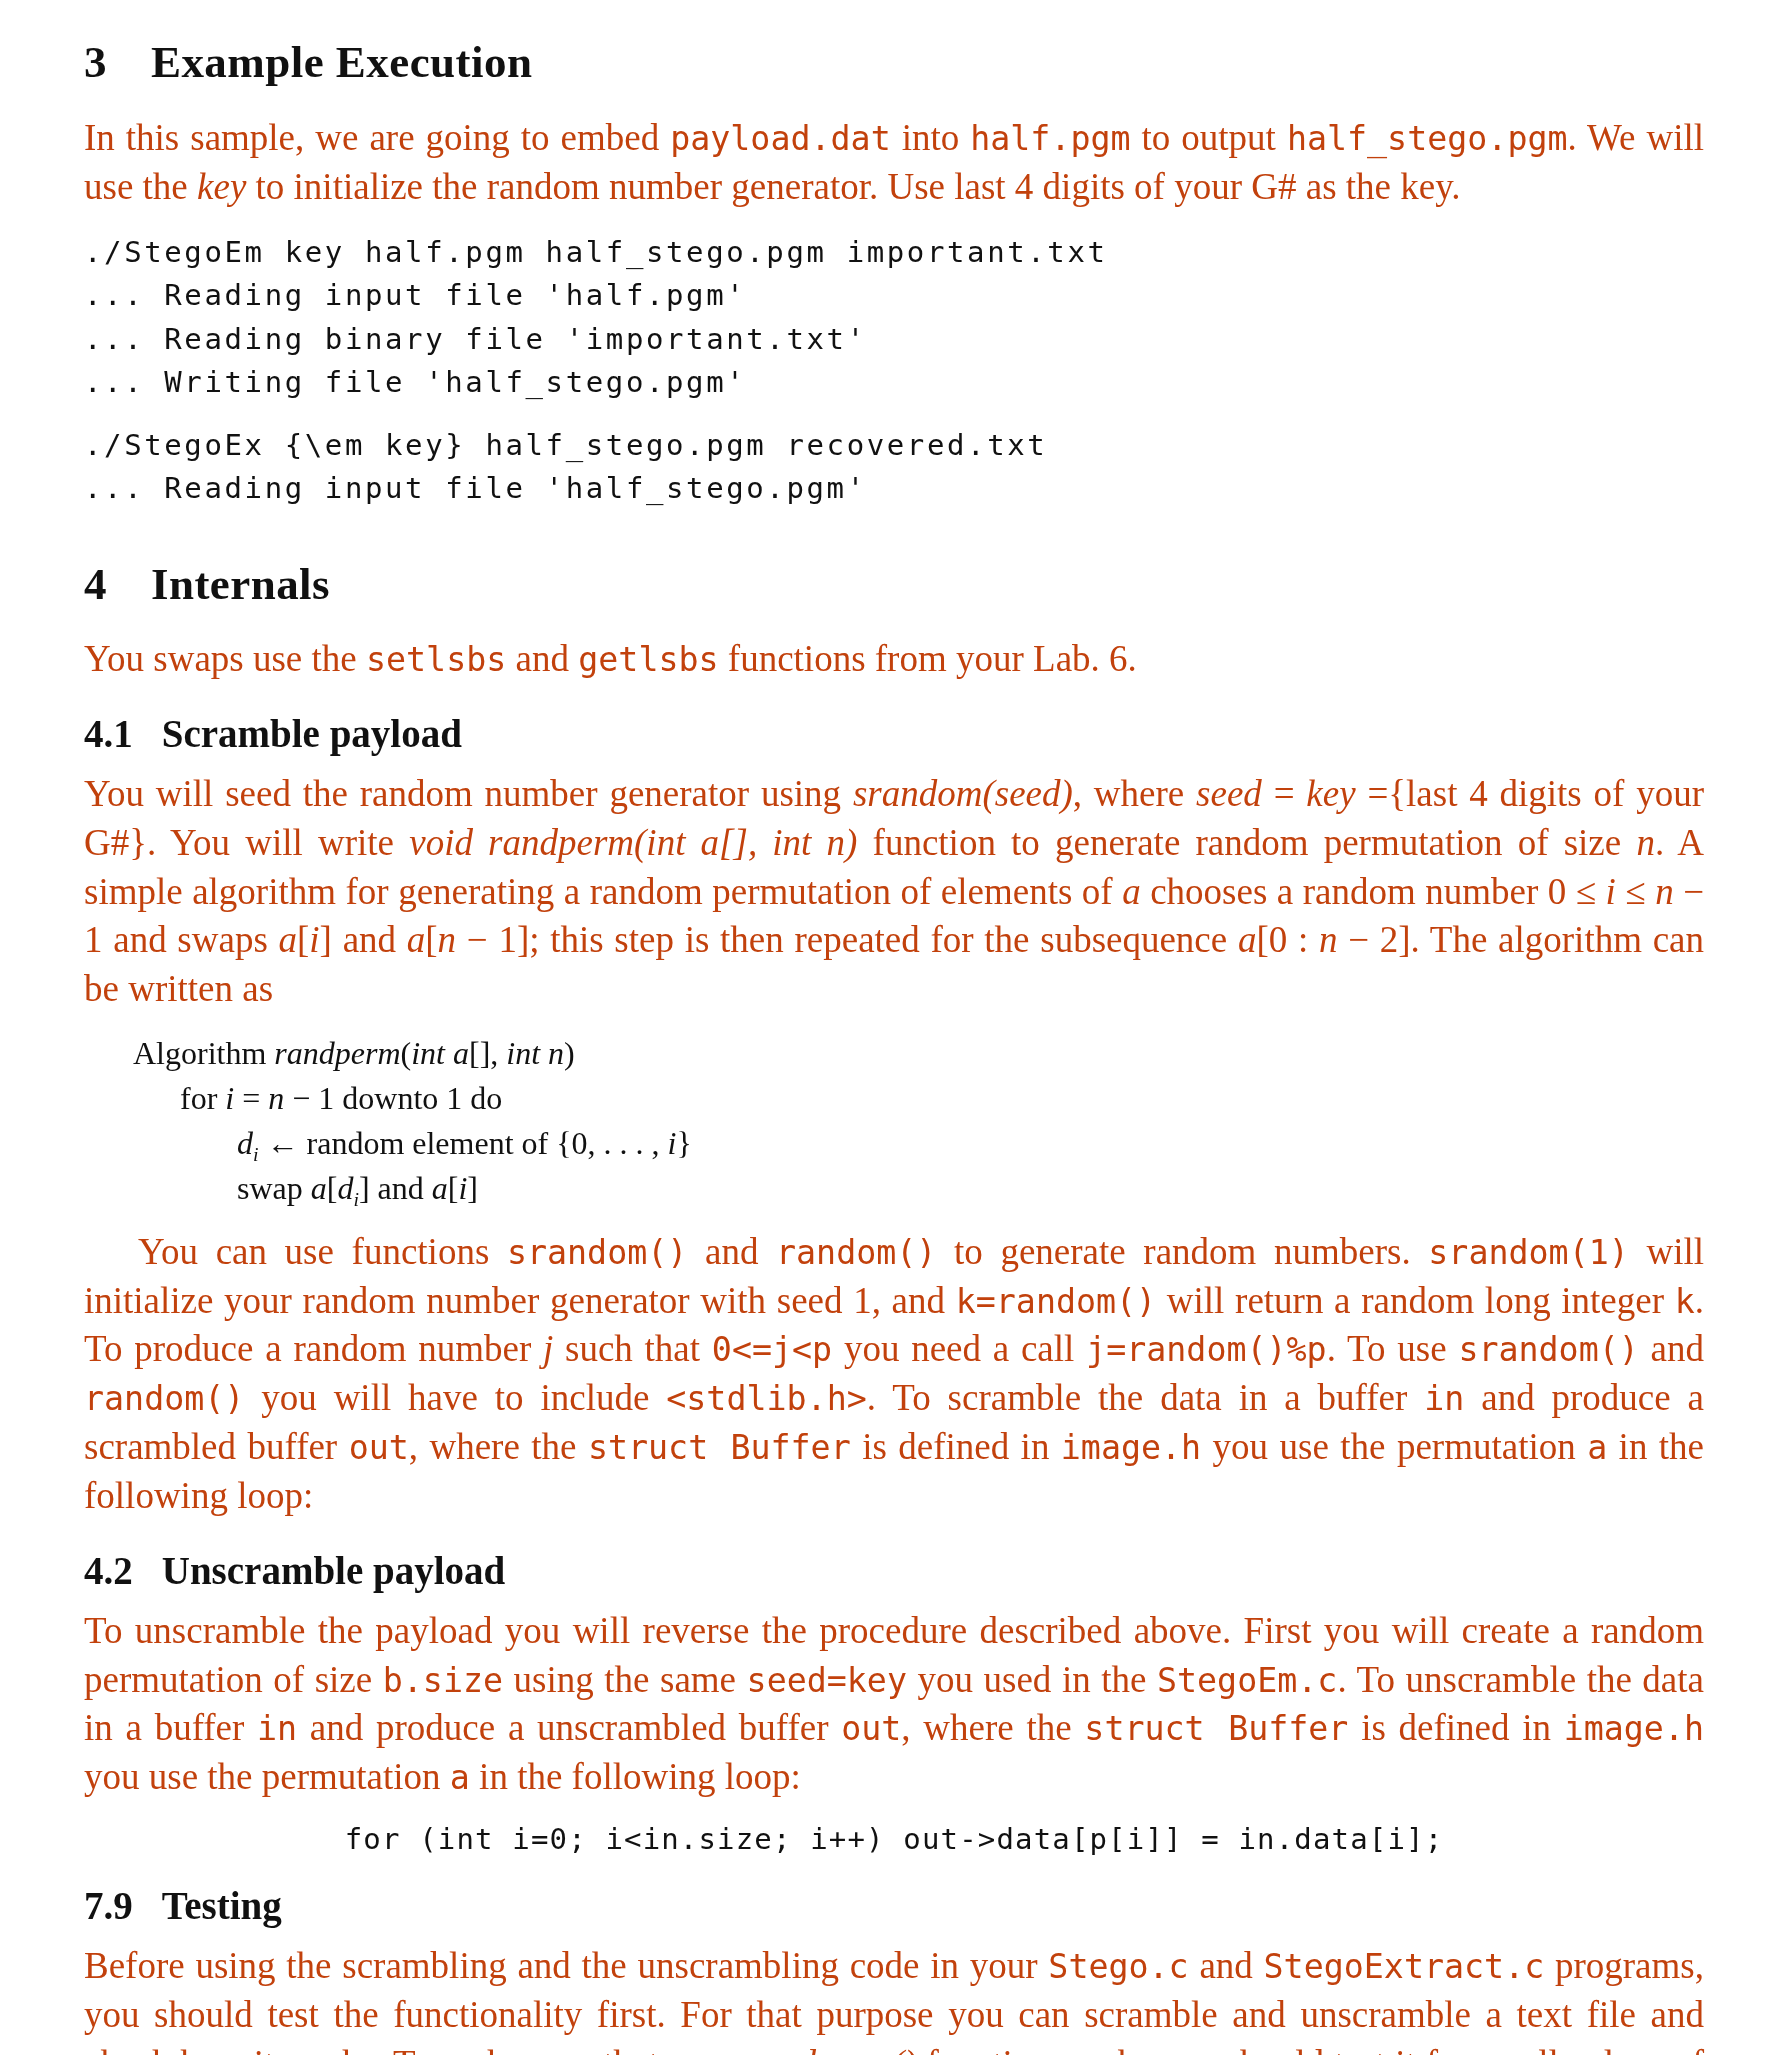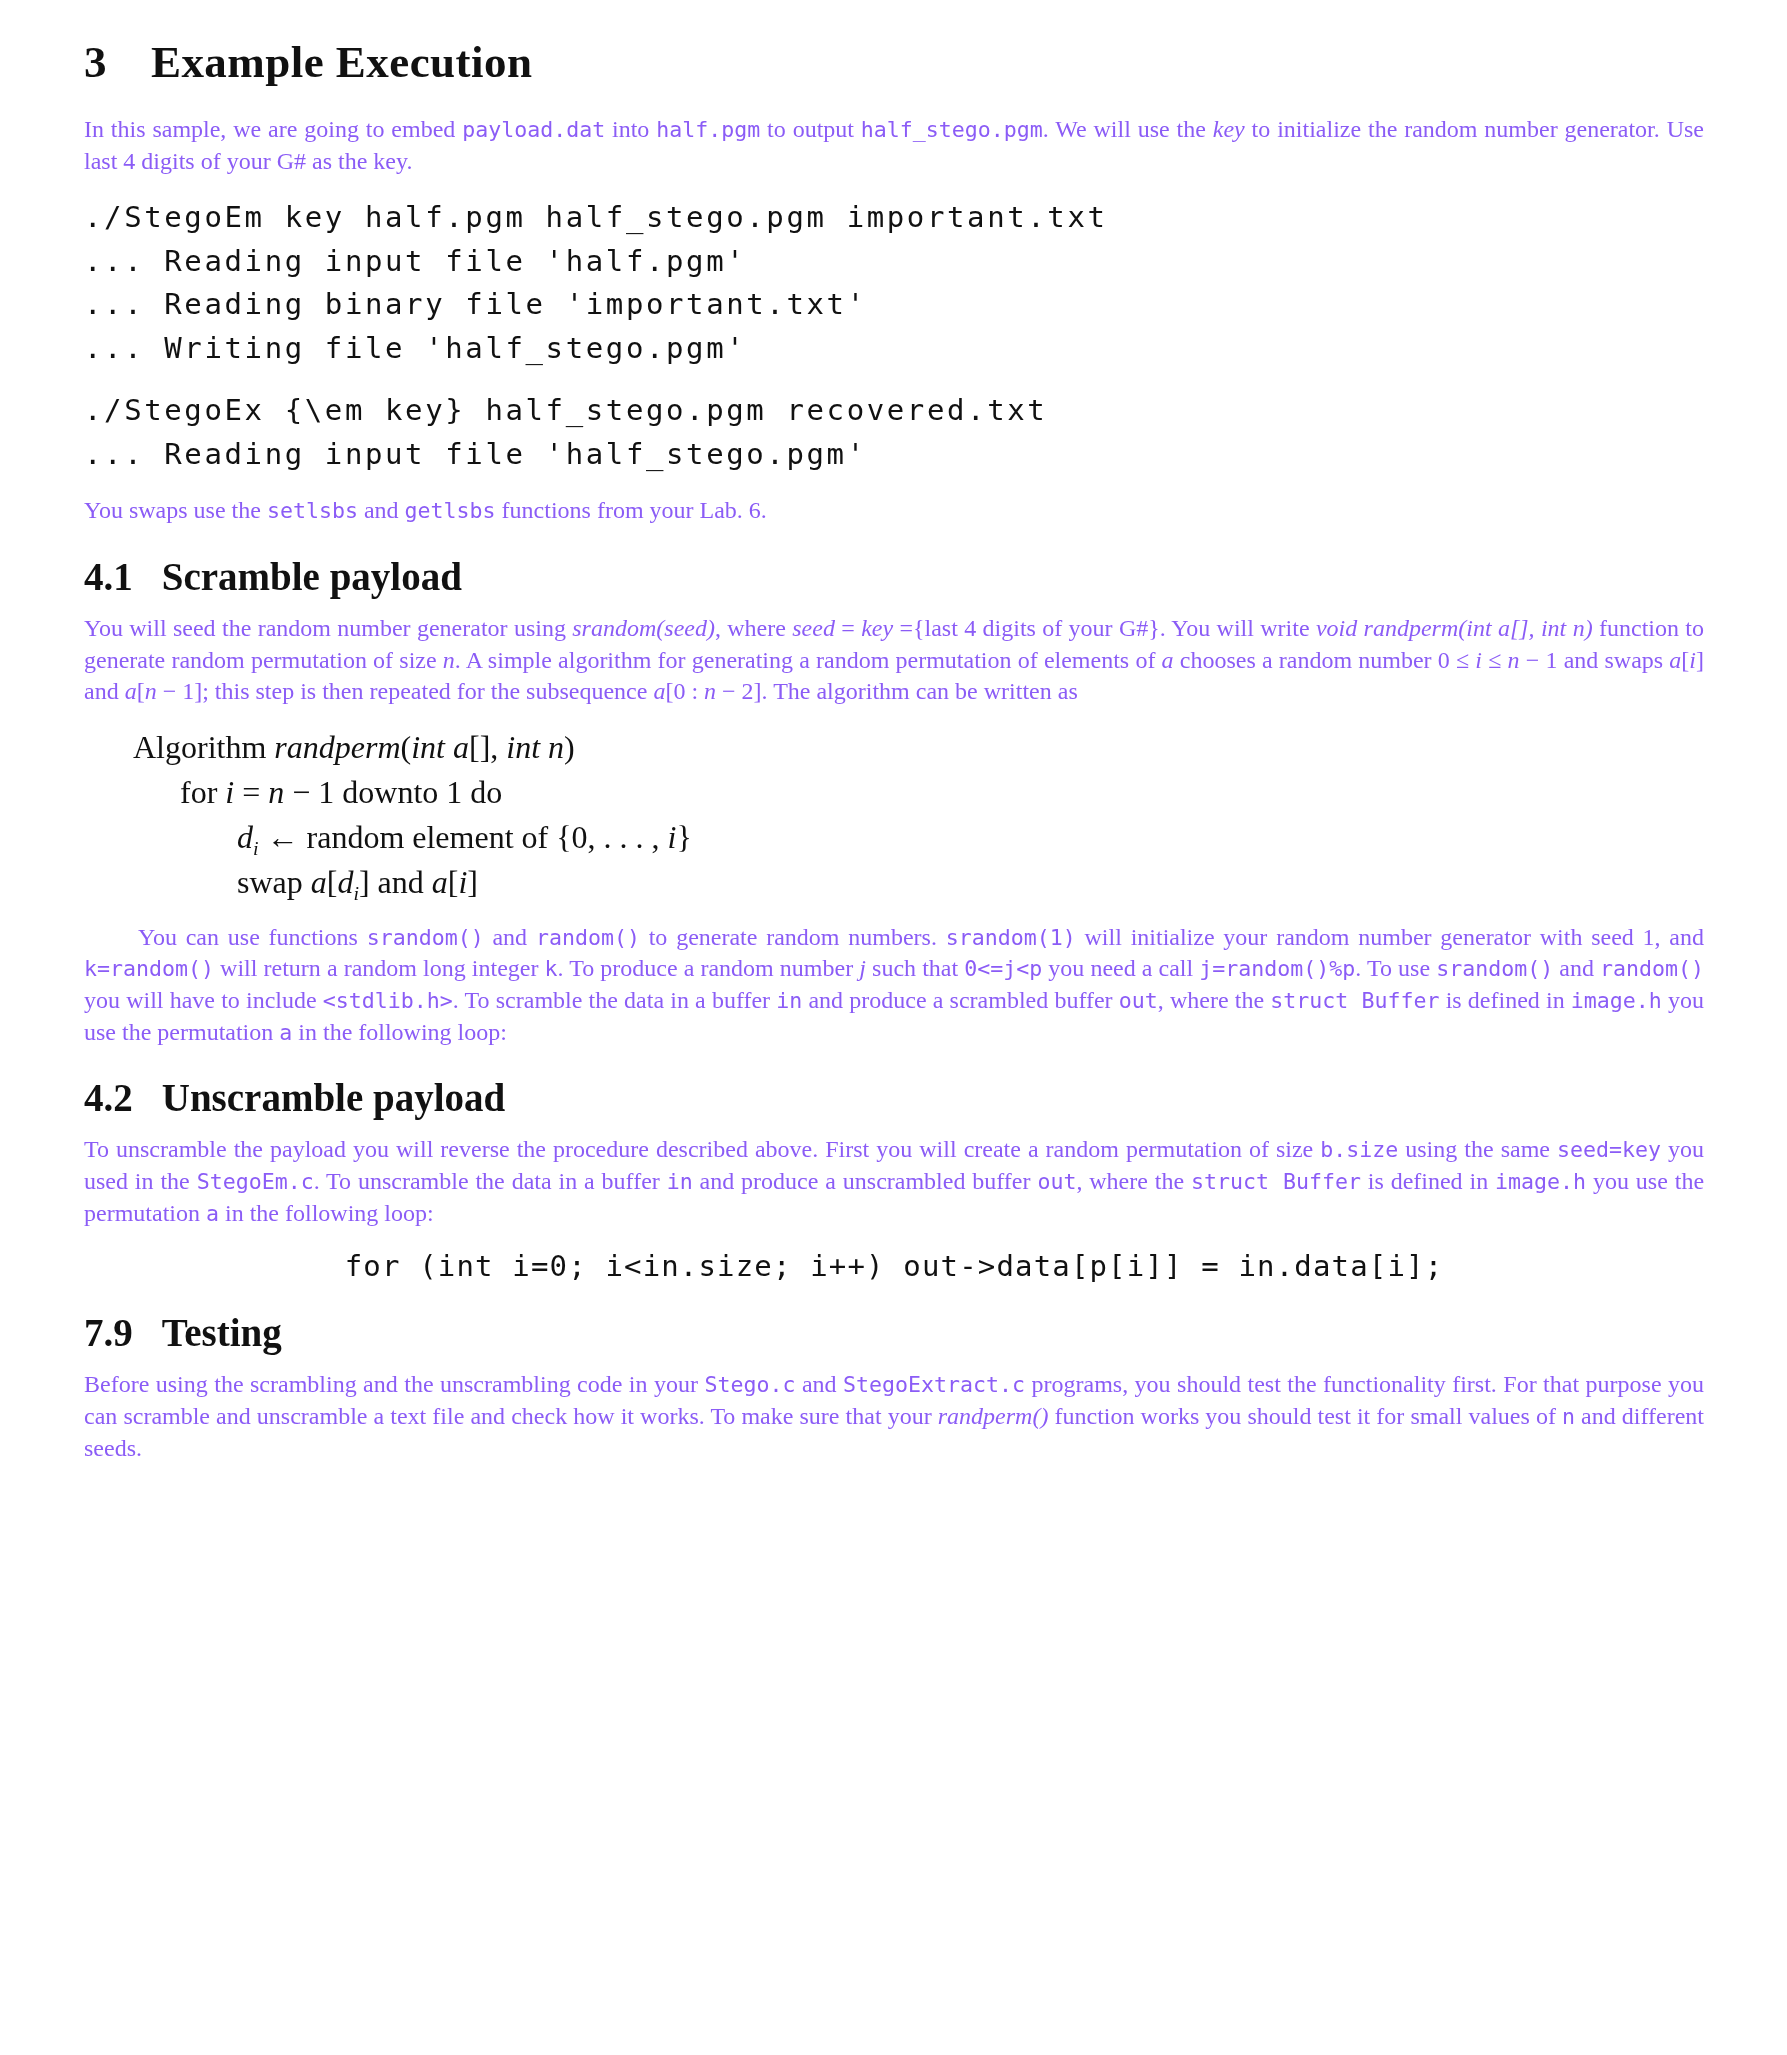--- a/index.html
+++ b/index.html
@@ -26,24 +26,24 @@
   .h-section:first-child { margin-top: 7.4px; }
   .h-section .h-number { display: inline-block; margin-right: 44px; }
   .h-subsection {
     font-size: 39px;
     font-weight: 700;
     margin: 27px 0 14px 0;
   }
   .h-subsection .h-number { display: inline-block; margin-right: 29px; }
   
   .para {
-    font-size: 24px;
+    font-size: 37px;
     line-height: 1.32;
     text-align: justify;
-    color: #8b5cf6;
+    color: #c2410c;
   }
   .para.indent { text-indent: 54px; }
   .seg-plain { font-style: normal; }
   .seg-italic { font-style: italic; }
   .seg-code {
     font-family: "DejaVu Sans Mono", "Liberation Mono", monospace;
     font-size: 0.90em;
     font-style: normal;
   }
   sub.seg-italic-sub {
@@ -81,20 +81,21 @@
 </style>
 </head>
 <body>
 
 <main class="page">
   <article class="content">
       <div class="h-section"><span class="h-number">3</span><span class="h-title">Example Execution</span></div>
       <p class="para"><span class="seg-plain">In this sample, we are going to embed </span><span class="seg-code">payload.dat</span><span class="seg-plain"> into </span><span class="seg-code">half.pgm</span><span class="seg-plain"> to output </span><span class="seg-code">half_stego.pgm</span><span class="seg-plain">. We will use the </span><span class="seg-italic">key</span><span class="seg-plain"> to initialize the random number generator. Use last 4 digits of your G# as the key.</span></p>
       <div class="codeblock"><div class="codeline">./StegoEm key half.pgm half_stego.pgm important.txt</div><div class="codeline">... Reading input file 'half.pgm'</div><div class="codeline">... Reading binary file 'important.txt'</div><div class="codeline">... Writing file 'half_stego.pgm'</div></div>
       <div class="codeblock"><div class="codeline">./StegoEx {\em key} half_stego.pgm recovered.txt</div><div class="codeline">... Reading input file 'half_stego.pgm'</div></div>
+      <div class="h-section"><span class="h-number">4</span><span class="h-title">Internals</span></div>
       <p class="para"><span class="seg-plain">You swaps use the </span><span class="seg-code">setlsbs</span><span class="seg-plain"> and </span><span class="seg-code">getlsbs</span><span class="seg-plain"> functions from your Lab. 6.</span></p>
       <div class="h-subsection"><span class="h-number">4.1</span><span class="h-title">Scramble payload</span></div>
       <p class="para"><span class="seg-plain">You will seed the random number generator using </span><span class="seg-italic">srandom(seed)</span><span class="seg-plain">, where </span><span class="seg-italic">seed</span><span class="seg-plain"> = </span><span class="seg-italic">key</span><span class="seg-plain"> ={last 4 digits of your G#}. You will write </span><span class="seg-italic">void randperm(int a[], int n)</span><span class="seg-plain"> function to generate random permutation of size </span><span class="seg-italic">n</span><span class="seg-plain">. A simple algorithm for generating a random permutation of elements of </span><span class="seg-italic">a</span><span class="seg-plain"> chooses a random number 0 ≤ </span><span class="seg-italic">i</span><span class="seg-plain"> ≤ </span><span class="seg-italic">n</span><span class="seg-plain"> − 1 and swaps </span><span class="seg-italic">a</span><span class="seg-plain">[</span><span class="seg-italic">i</span><span class="seg-plain">] and </span><span class="seg-italic">a</span><span class="seg-plain">[</span><span class="seg-italic">n</span><span class="seg-plain"> − 1]; this step is then repeated for the subsequence </span><span class="seg-italic">a</span><span class="seg-plain">[0 : </span><span class="seg-italic">n</span><span class="seg-plain"> − 2]. The algorithm can be written as</span></p>
       <div class="algorithm">
         <div class="algo-line indent-0"><span class="seg-plain">Algorithm </span><span class="seg-italic">randperm</span><span class="seg-plain">(</span><span class="seg-italic">int a</span><span class="seg-plain">[], </span><span class="seg-italic">int n</span><span class="seg-plain">)</span></div>
         <div class="algo-line indent-1"><span class="seg-plain">for </span><span class="seg-italic">i</span><span class="seg-plain"> = </span><span class="seg-italic">n</span><span class="seg-plain"> − 1 downto 1 do</span></div>
         <div class="algo-line indent-2"><span class="seg-italic">d</span><sub class="seg-italic-sub">i</sub><span class="seg-plain"> ← random element of {0, . . . , </span><span class="seg-italic">i</span><span class="seg-plain">}</span></div>
         <div class="algo-line indent-2"><span class="seg-plain">swap </span><span class="seg-italic">a</span><span class="seg-plain">[</span><span class="seg-italic">d</span><sub class="seg-italic-sub">i</sub><span class="seg-plain">] and </span><span class="seg-italic">a</span><span class="seg-plain">[</span><span class="seg-italic">i</span><span class="seg-plain">]</span></div>
       </div>
       <p class="para indent"><span class="seg-plain">You can use functions </span><span class="seg-code">srandom()</span><span class="seg-plain"> and </span><span class="seg-code">random()</span><span class="seg-plain"> to generate random numbers. </span><span class="seg-code">srandom(1)</span><span class="seg-plain"> will initialize your random number generator with seed 1, and </span><span class="seg-code">k=random()</span><span class="seg-plain"> will return a random long integer </span><span class="seg-code">k</span><span class="seg-plain">. To produce a random number </span><span class="seg-italic">j</span><span class="seg-plain"> such that </span><span class="seg-code">0&lt;=j&lt;p</span><span class="seg-plain"> you need a call </span><span class="seg-code">j=random()%p</span><span class="seg-plain">. To use </span><span class="seg-code">srandom()</span><span class="seg-plain"> and </span><span class="seg-code">random()</span><span class="seg-plain"> you will have to include </span><span class="seg-code">&lt;stdlib.h&gt;</span><span class="seg-plain">. To scramble the data in a buffer </span><span class="seg-code">in</span><span class="seg-plain"> and produce a scrambled buffer </span><span class="seg-code">out</span><span class="seg-plain">, where the </span><span class="seg-code">struct Buffer</span><span class="seg-plain"> is defined in </span><span class="seg-code">image.h</span><span class="seg-plain"> you use the permutation </span><span class="seg-code">a</span><span class="seg-plain"> in the following loop:</span></p>

